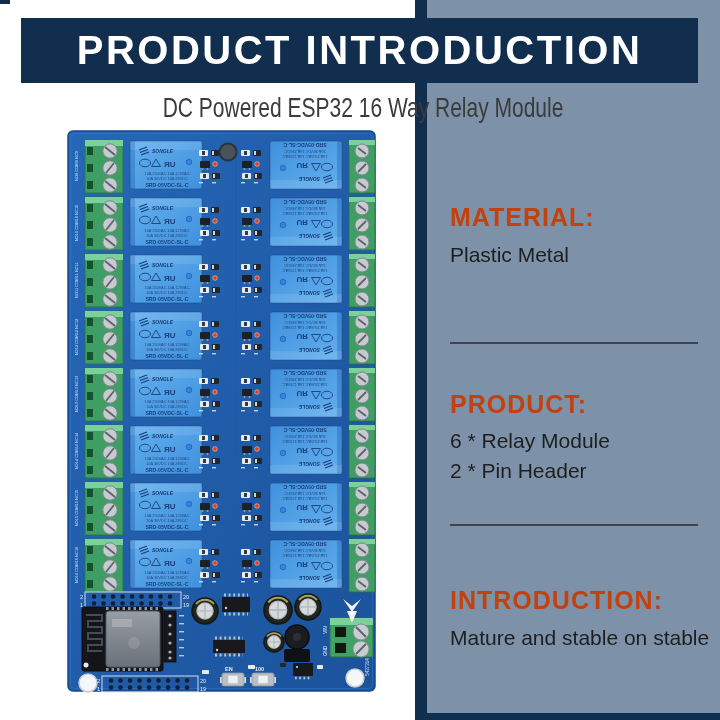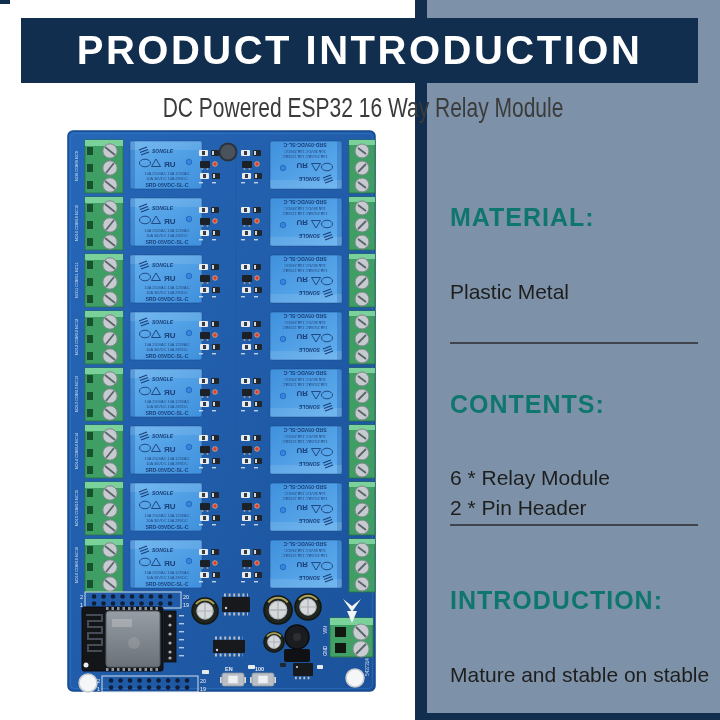--- a/index.html
+++ b/index.html
@@ -10,23 +10,23 @@
   #side-stripe{position:absolute;left:415px;top:0;width:12px;height:720px;background:#112e4e;}
   #bottom-strip{position:absolute;left:427px;top:713px;width:293px;height:7px;background:#112e4e;}
   #corner-notch{position:absolute;left:0;top:0;width:10px;height:4px;background:#112e4e;}
   
   #header-bar{position:absolute;left:21px;top:18px;width:677px;height:65px;background:#112e4e;z-index:5;}
   #header-bar .title{width:100%;height:65px;line-height:65px;text-align:center;color:#ffffff;
       font-size:40px;font-weight:800;letter-spacing:2.5px;white-space:nowrap;}
   #subtitle{position:absolute;left:363px;top:92px;transform:translateX(-50%) scaleX(0.75);
       transform-origin:center;font-size:28px;color:#3b3b3b;white-space:nowrap;z-index:6;}
   
-  .section-heading{position:absolute;left:450px;color:#0f766e;font-size:25px;font-weight:800;
+  .section-heading{position:absolute;left:450px;color:#c2410c;font-size:25px;font-weight:800;
       letter-spacing:1px;white-space:nowrap;}
-  .section-line{position:absolute;left:450px;color:#1e1e1e;font-size:21px;white-space:nowrap;margin-top:37px;}
+  .section-line{position:absolute;left:450px;color:#1e1e1e;font-size:21px;white-space:nowrap;}
   .divider{position:absolute;left:450px;width:248px;height:2px;background:#3f444c;}
   #board-photo{position:absolute;left:52px;top:122px;width:390px;height:600px;}
   svg text{font-family:"Liberation Sans",sans-serif;}
 </style>
 </head>
 <body>
 
 <div id="stage">
 
   <div id="side-panel"></div>
@@ -36,21 +36,21 @@
 
   <div id="header-bar">
     <div class="title">PRODUCT INTRODUCTION</div>
   </div>
   <div id="subtitle">DC Powered ESP32 16 Way Relay Module</div>
 
   <div class="section-heading" style="top:203px">MATERIAL:</div>
   <div class="section-line" style="top:243px">Plastic Metal</div>
   <div class="divider" style="top:342px"></div>
 
-  <div class="section-heading" style="top:390px">CONTENTS:</div>
+  <div class="section-heading" style="top:390px">PRODUCT:</div>
   <div class="section-line" style="top:429px">6 * Relay Module</div>
   <div class="section-line" style="top:459px">2 * Pin Header</div>
   <div class="divider" style="top:524px"></div>
 
   <div class="section-heading" style="top:586px">INTRODUCTION:</div>
   <div class="section-line" style="top:626px">Mature and stable on stable</div>
 
   <svg id="board-photo" viewBox="0 0 390 600">
     <defs>
       <linearGradient id="relGrad" x1="0" y1="0" x2="1" y2="1">

